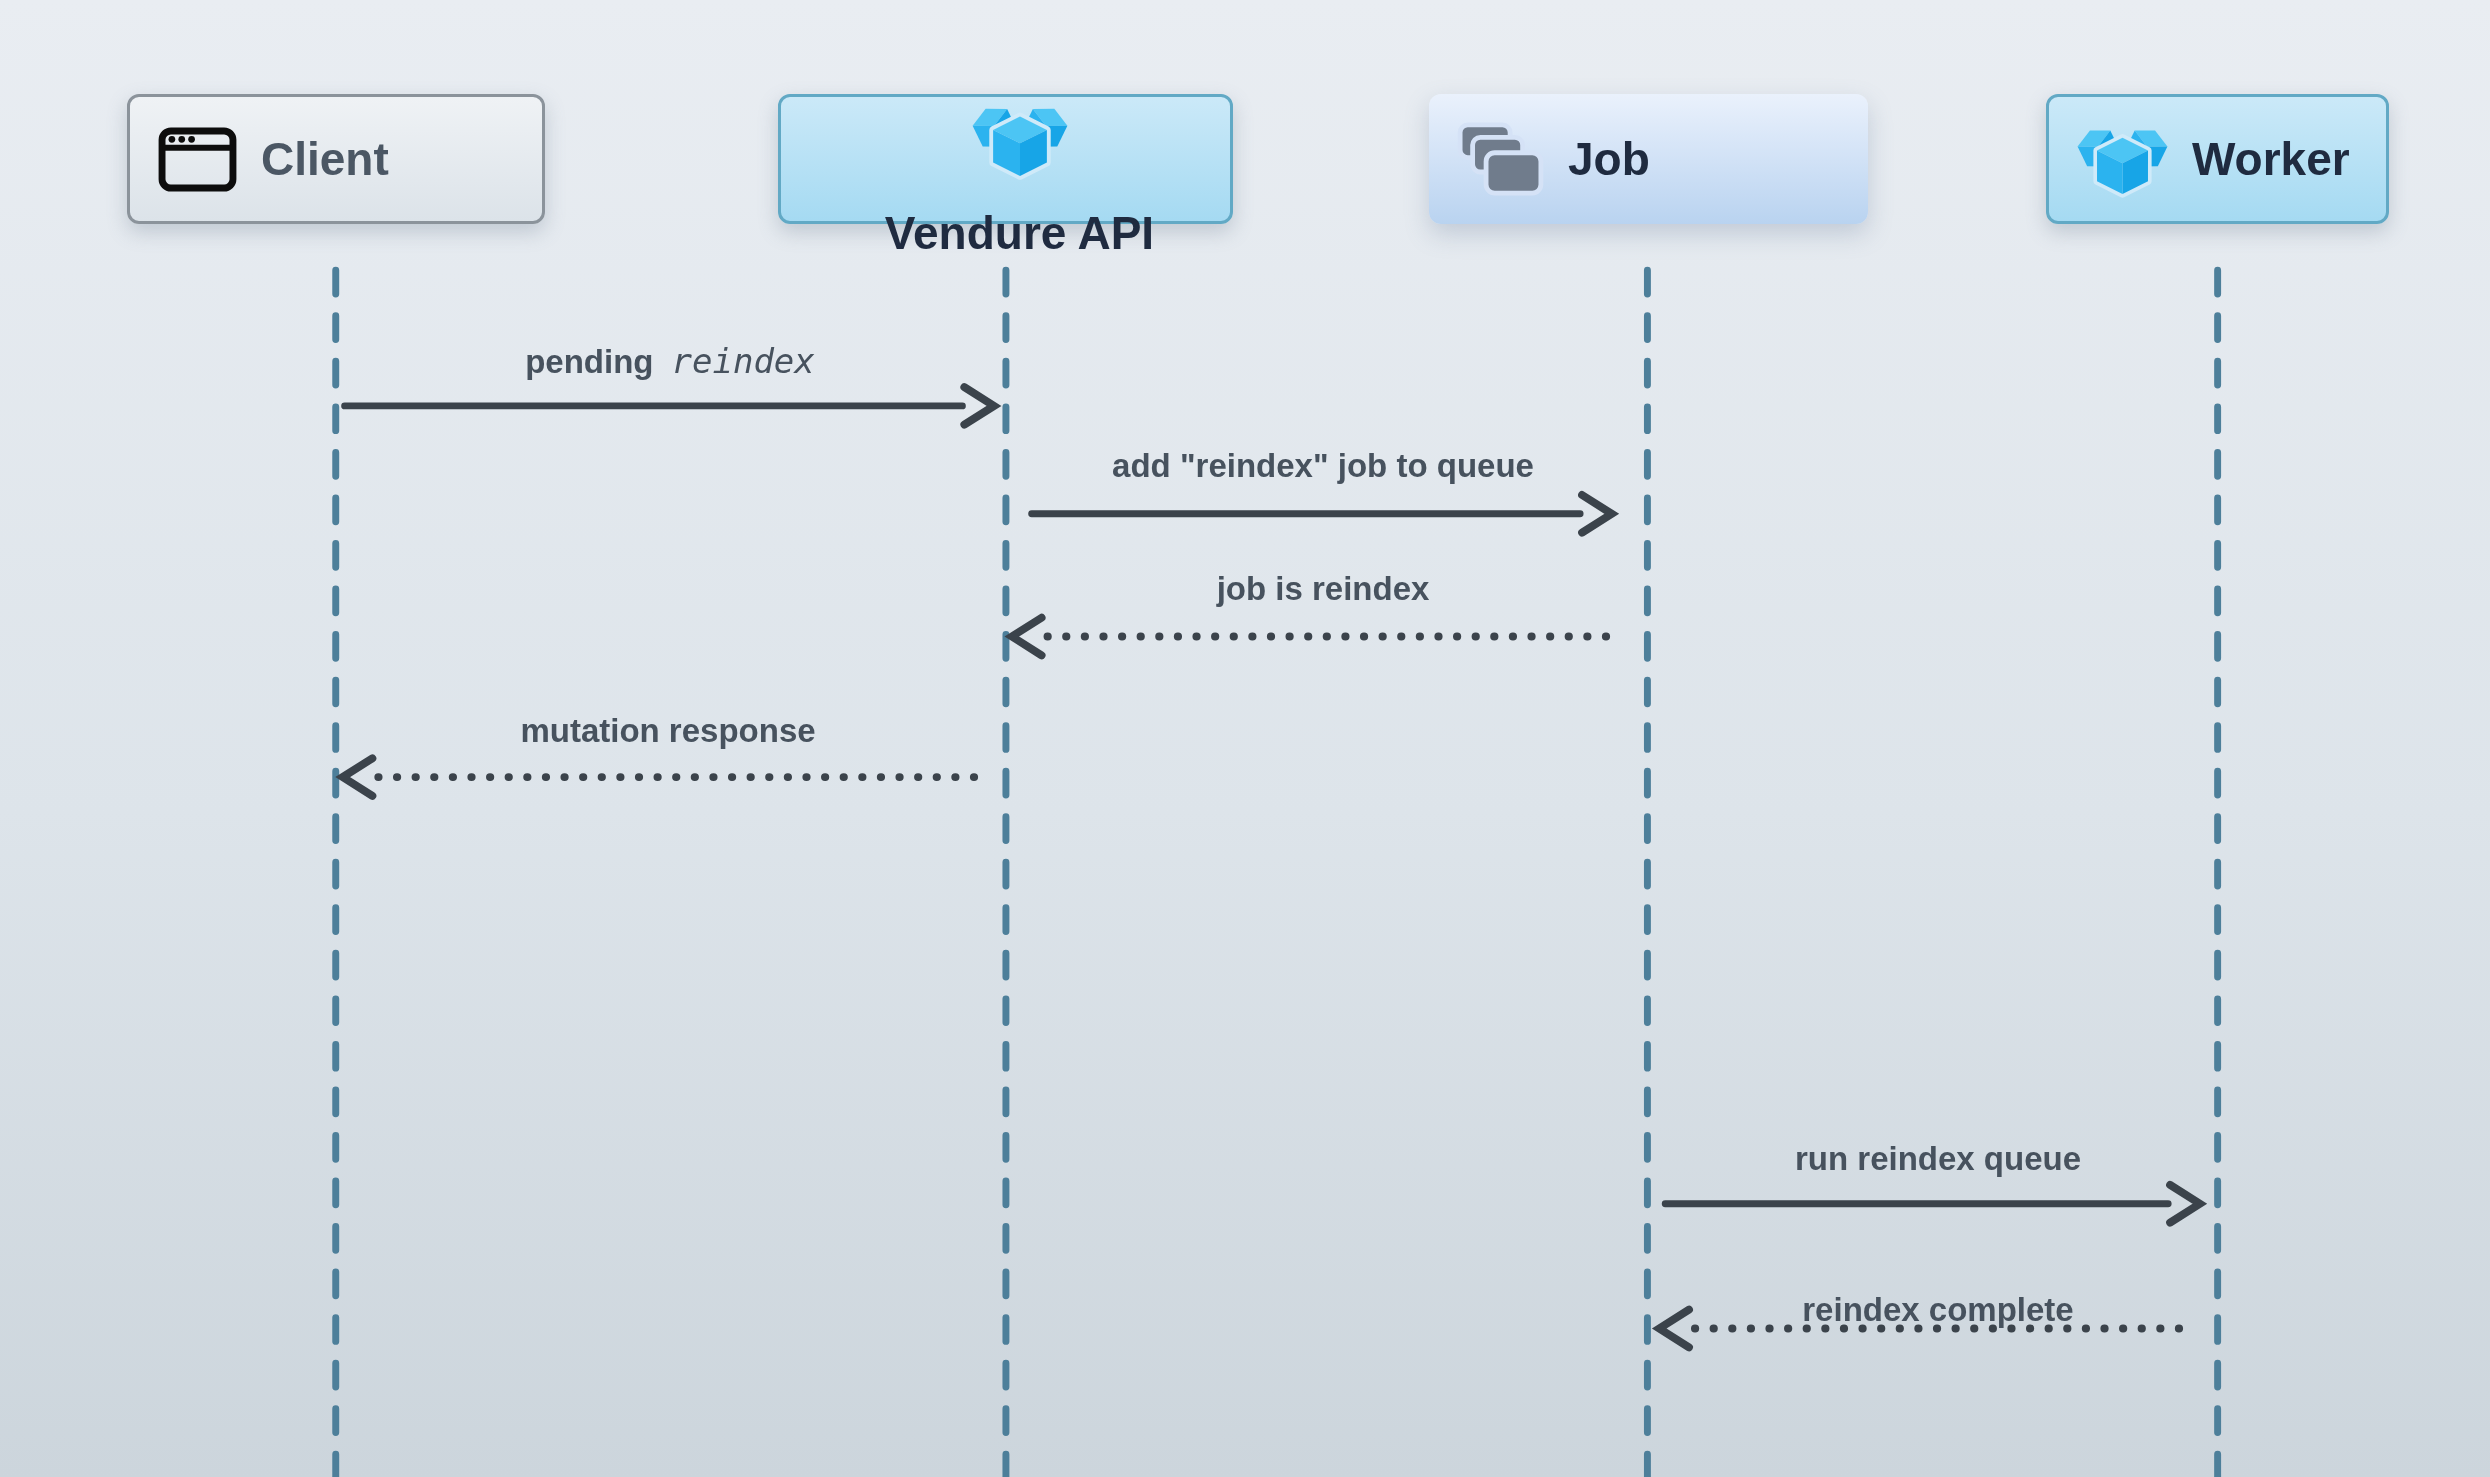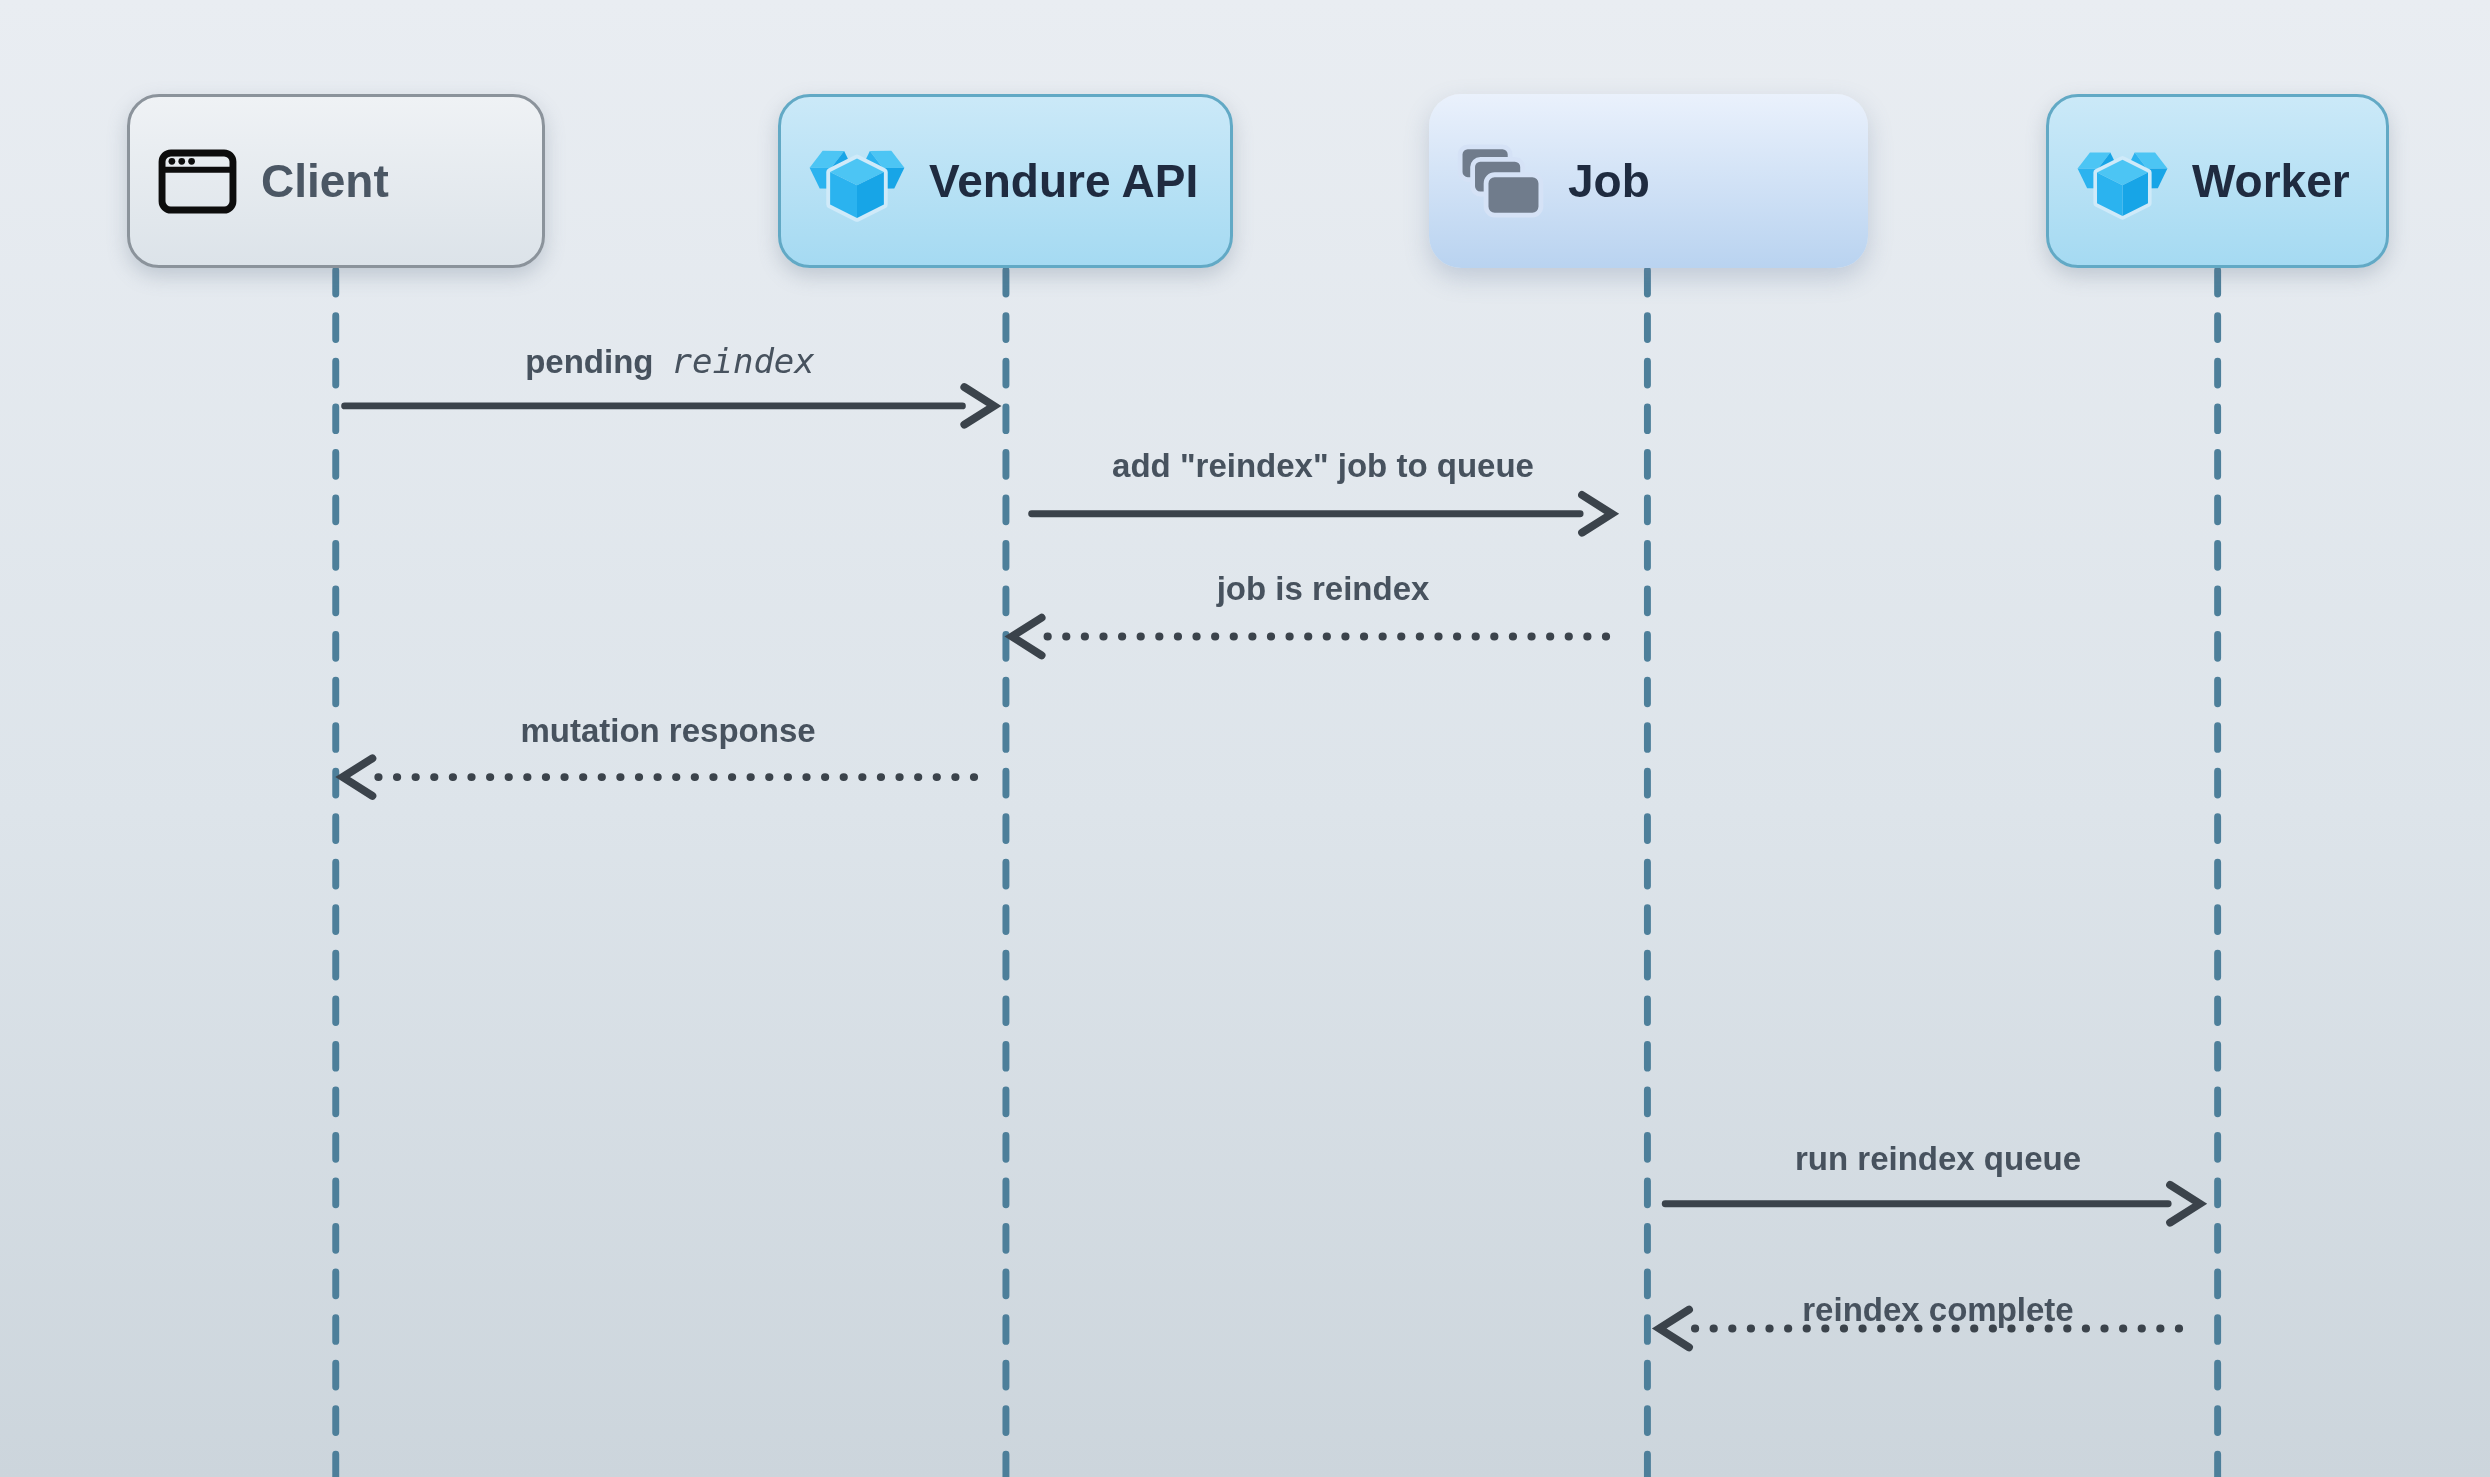--- a/index.html
+++ b/index.html
@@ -37,36 +37,37 @@
   }
   .msg-head{
     stroke:var(--arrow,#3b434b);
     stroke-width:8;
     stroke-linecap:round;
     stroke-linejoin:miter;
     fill:none;
   }
 
   .actor{
-    position:absolute;top:94px;height:174px;
-    border-radius:32px;
+    position:absolute;top:94px;height:130px;
+    border-radius:12px;
     display:flex;align-items:center;
     padding-left:28px;gap:24px;
     box-sizing:border-box;
     box-shadow:0 8px 20px rgba(92,112,134,.28);
   }
   .actor-client{
     left:127px;width:418px;
     background:linear-gradient(180deg,var(--client-bg-top,#eff2f5),var(--client-bg-bottom,#dce3e9));
     border:3px solid var(--client-border,#8b939b);
   }
   .actor-vendure{
     left:778px;width:455px;
     background:linear-gradient(180deg,var(--vendure-bg-top,#cbe9f8),var(--vendure-bg-bottom,#a5daf2));
     border:3px solid var(--vendure-border,#62a9c5);
+    flex-direction:column;
   }
   .actor-job{
     left:1429px;width:439px;
     background:linear-gradient(180deg,var(--job-bg-top,#eaf1fc),var(--job-bg-bottom,#b9d3f0));
     border:none;
     box-shadow:0 10px 24px rgba(110,130,160,.30);
   }
   .actor-worker{
     left:2046px;width:343px;
     background:linear-gradient(180deg,var(--vendure-bg-top,#cbe9f8),var(--vendure-bg-bottom,#a5daf2));

